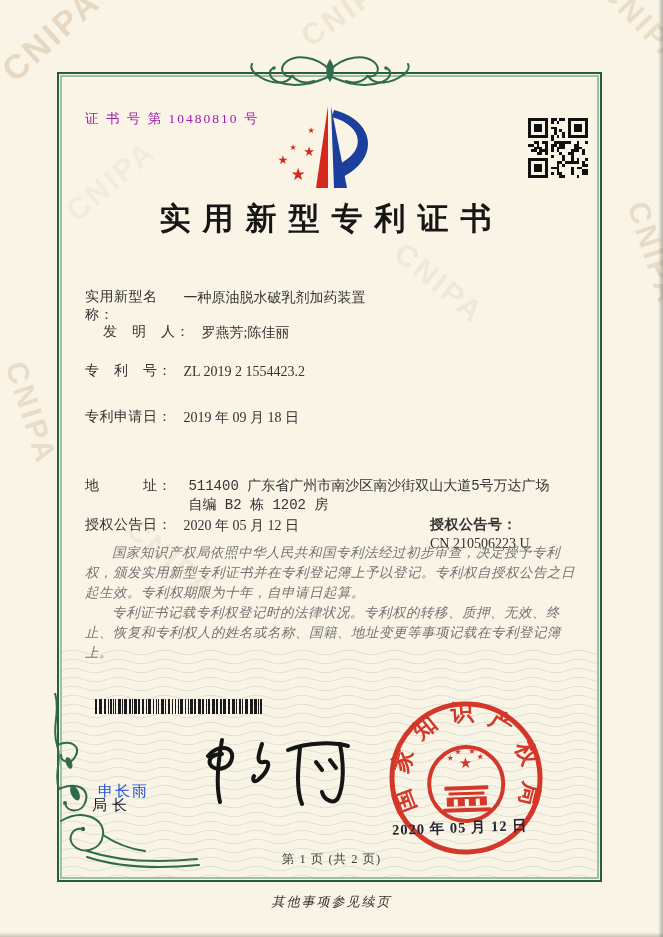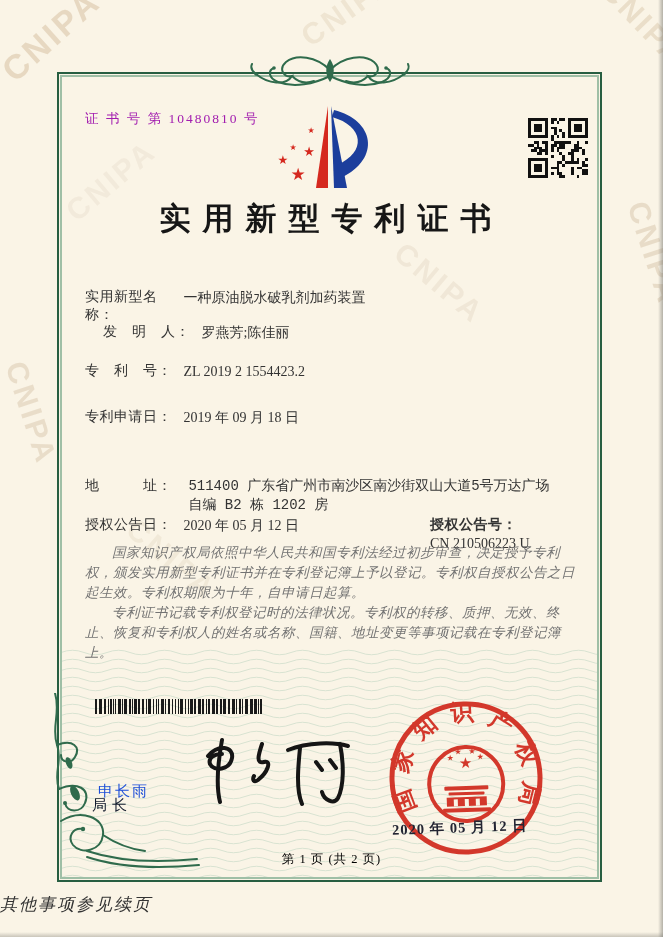--- a/index.html
+++ b/index.html
@@ -31,22 +31,22 @@
   .pair2{position:absolute;left:345px;top:0;}
   .paras{position:absolute;left:85px;right:76px;top:543px;font-size:13.5px;line-height:20px;
          font-style:italic;letter-spacing:.5px;color:#737373;}
   .paras p{margin:0;text-indent:2em;}
   .sign-role{position:absolute;left:92px;top:796px;font-size:15px;letter-spacing:5px;color:#0f172a;}
   .sign-name{position:absolute;left:92px;top:782px;font-size:15px;letter-spacing:2px;color:#1d4ed8;margin-left:6px;}
   .seal-wrap{position:absolute;left:386px;top:698px;width:160px;height:160px;transform:rotate(-2deg);}
   .seal-date{position:absolute;left:392px;top:818px;width:160px;font-size:14.5px;font-weight:bold;
              color:#232533;letter-spacing:1px;transform:rotate(-2deg);}
   .page-info{position:absolute;left:0;right:0;top:851px;text-align:center;font-size:12.5px;
-             letter-spacing:1px;color:#000000;}
-  .cont-note{position:absolute;left:0;right:0;top:893px;font-size:17px;
+             letter-spacing:1px;color:#404040;}
+  .cont-note{position:absolute;left:0;right:0;top:893px;text-align:center;font-size:13px;
              letter-spacing:2px;color:#333;font-style:italic;}
   .abs{position:absolute;}
 </style>
 </head>
 <body>
 
 <div class="page">
 
   <span class="wm wm-a">CNIPA</span>
   <span class="wm wm-b">CNIPA</span>

